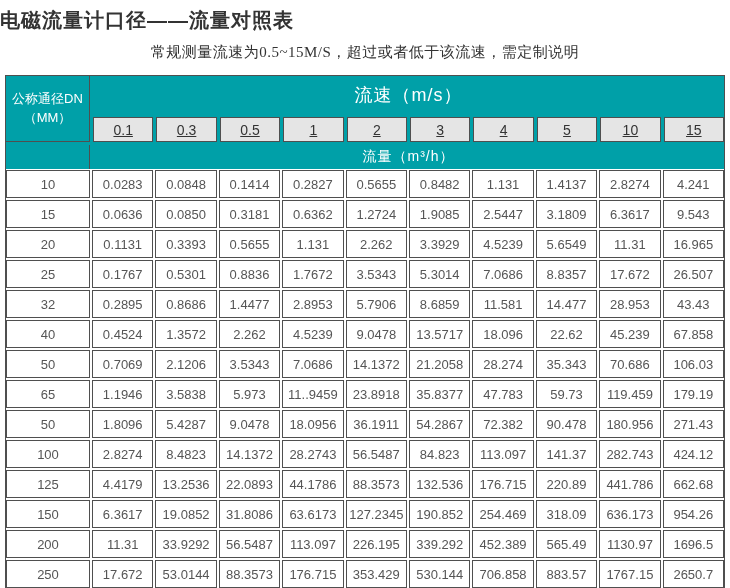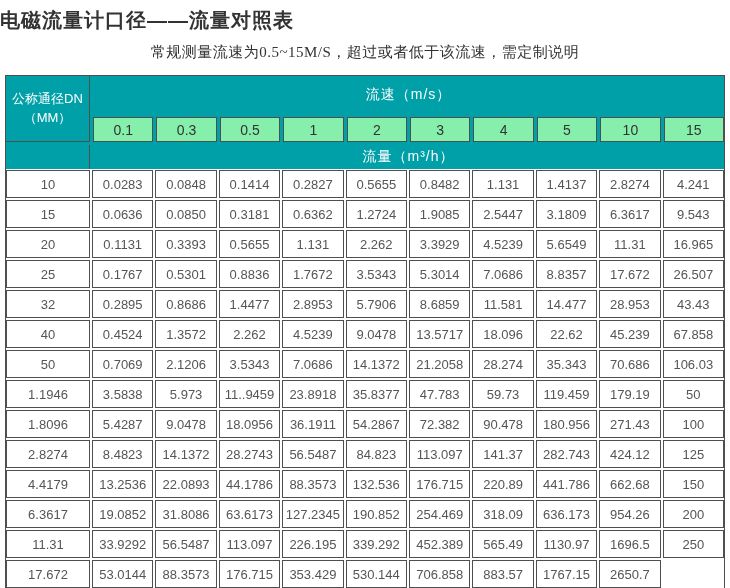--- a/index.html
+++ b/index.html
@@ -33,28 +33,28 @@
   }
   .corner{
     grid-row:1/3;grid-column:1;
     color:#ffffff;font-size:13px;line-height:1.45;
     display:flex;flex-direction:column;justify-content:center;align-items:center;
     border-right:1px solid var(--border);
     border-bottom:1px solid var(--border);
   }
   .vel-band{
     grid-row:1;grid-column:2/12;
-    color:#ffffff;font-size:14px;
+    color:#ffffff;font-size:18px;
     display:flex;align-items:center;justify-content:center;
     letter-spacing:1px;
   }
   .vel-cell{
-    background:#86efac;border:1px solid var(--border);
+    background:#e5e5e5;border:1px solid var(--border);
     color:#333333;font-size:14px;
-    display:flex;align-items:center;justify-content:center;
+    display:flex;align-items:center;justify-content:center;text-decoration:underline;
   }
   .flow-left{
     grid-column:1;
     border-right:1px solid var(--border);
   }
   .flow-band{
     grid-column:2/12;
     color:#ffffff;font-size:14px;
     display:flex;align-items:center;justify-content:center;
     letter-spacing:1px;
@@ -173,20 +173,21 @@
         <div class="cell">0.7069</div>
         <div class="cell">2.1206</div>
         <div class="cell">3.5343</div>
         <div class="cell">7.0686</div>
         <div class="cell">14.1372</div>
         <div class="cell">21.2058</div>
         <div class="cell">28.274</div>
         <div class="cell">35.343</div>
         <div class="cell">70.686</div>
         <div class="cell">106.03</div>
+        <div class="cell">65</div>
         <div class="cell">1.1946</div>
         <div class="cell">3.5838</div>
         <div class="cell">5.973</div>
         <div class="cell">11..9459</div>
         <div class="cell">23.8918</div>
         <div class="cell">35.8377</div>
         <div class="cell">47.783</div>
         <div class="cell">59.73</div>
         <div class="cell">119.459</div>
         <div class="cell">179.19</div>

